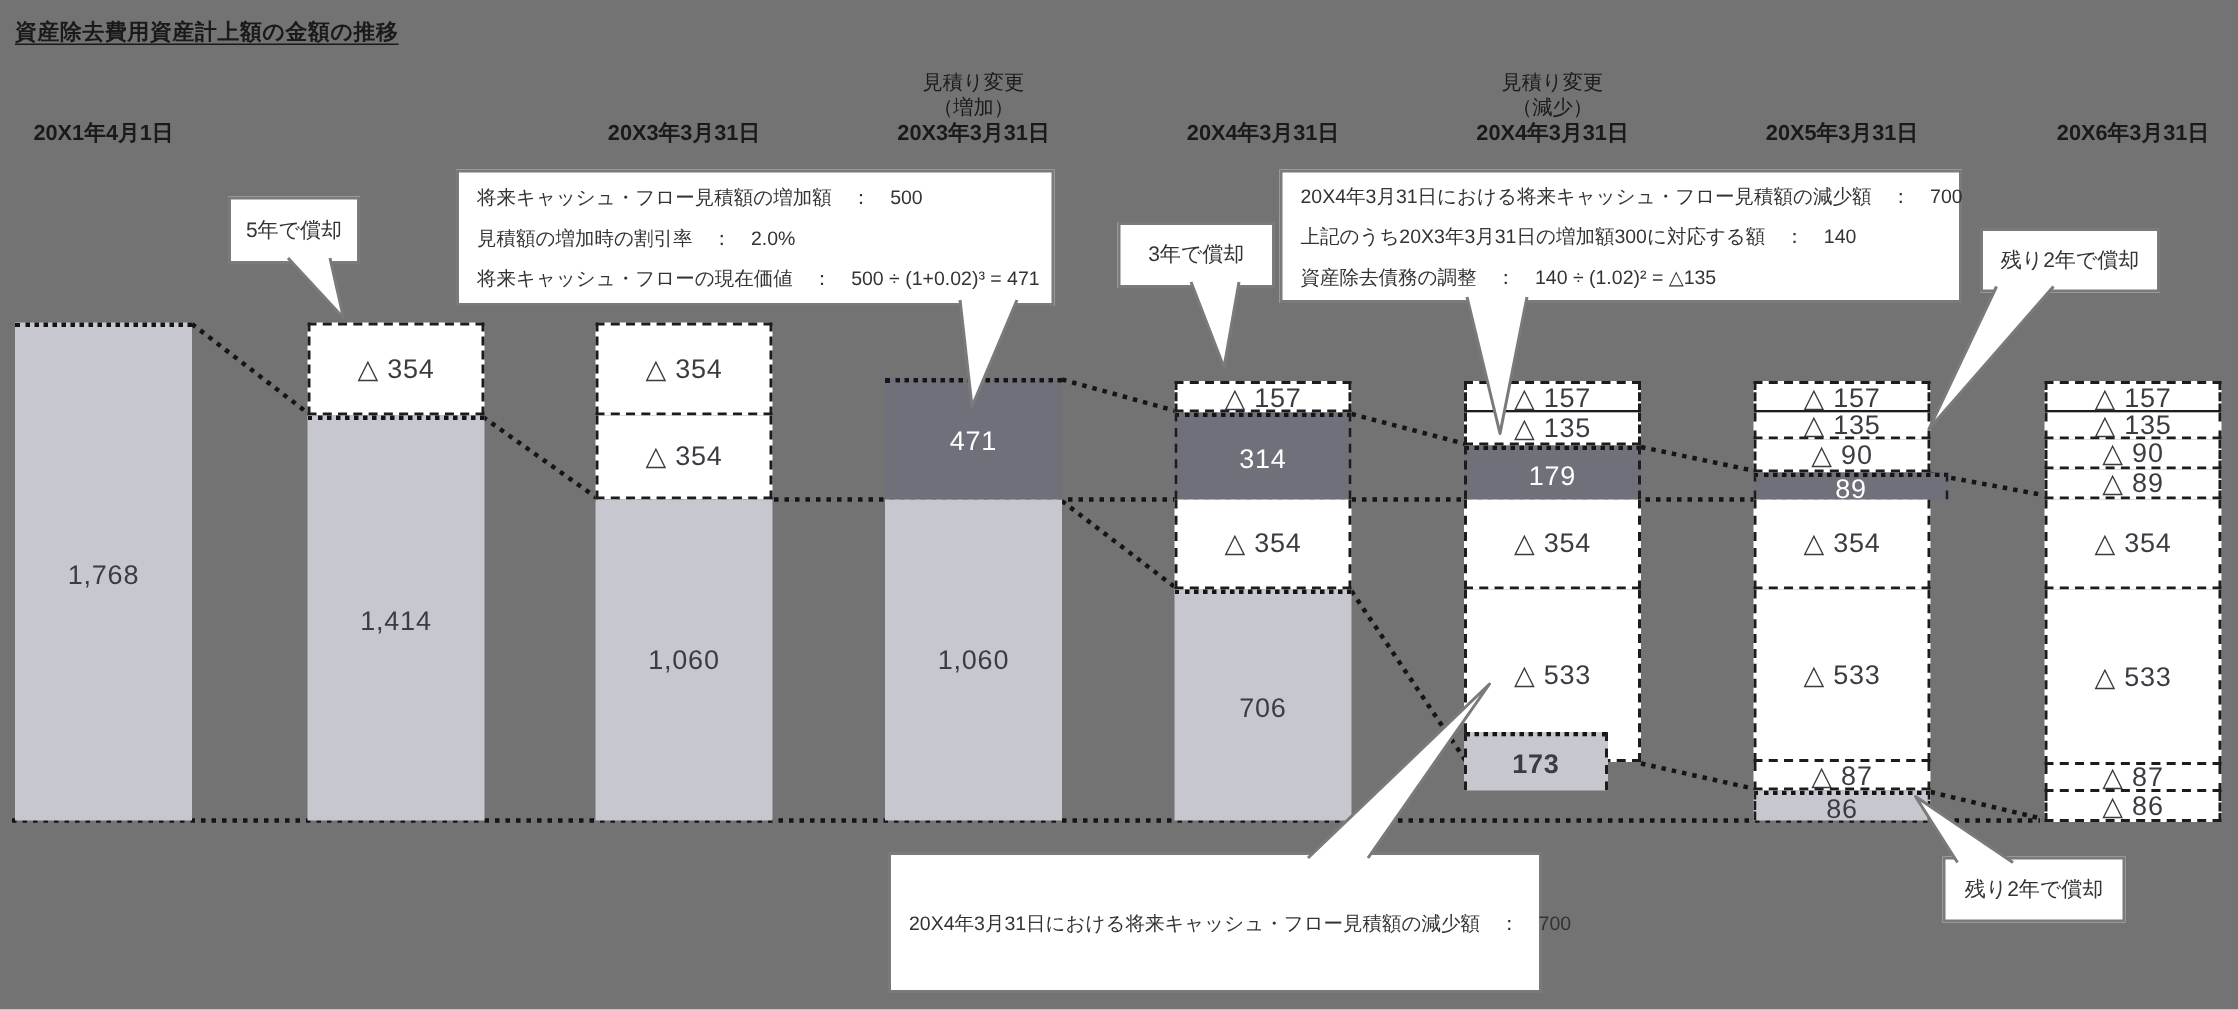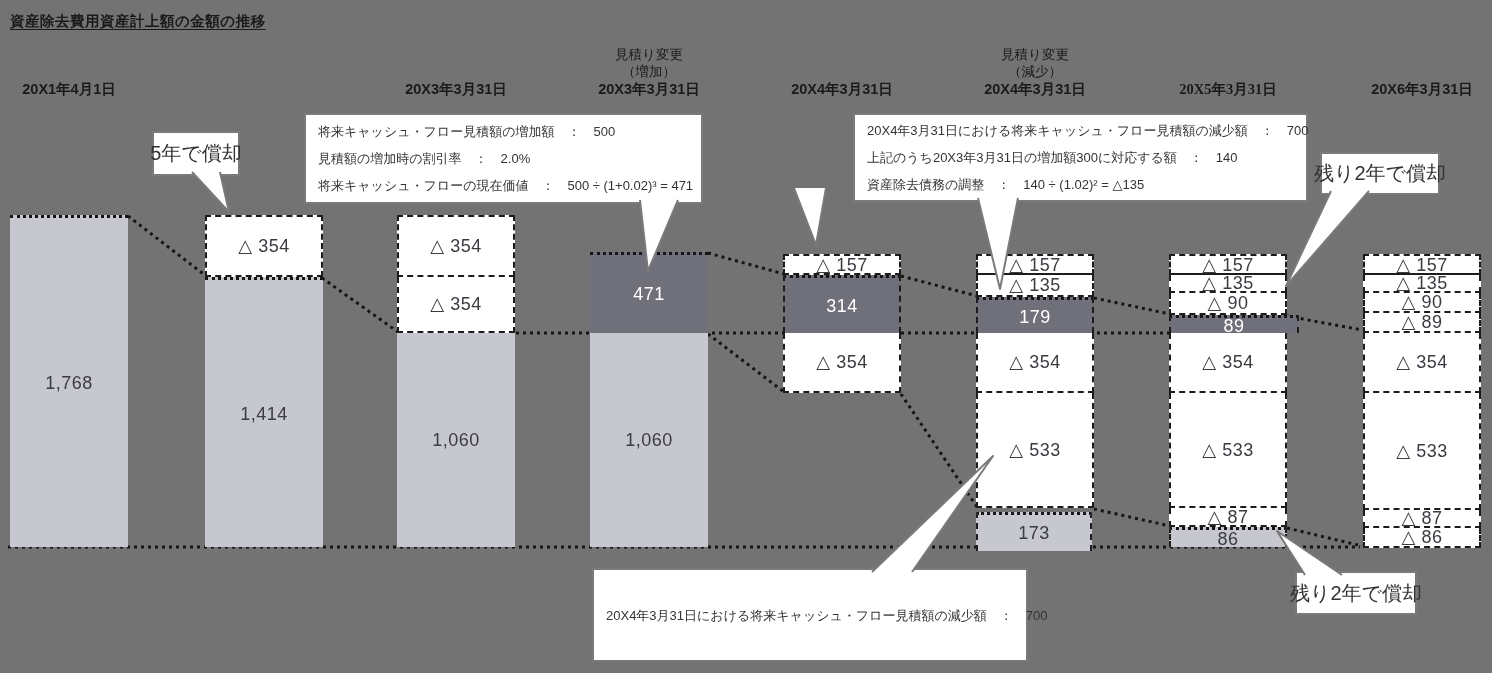--- a/index.html
+++ b/index.html
@@ -35,21 +35,21 @@
   .seg.top-border   { border-top:2px dashed #1c1c1c; }
   .seg.solid-bottom { border-bottom:2px solid #1c1c1c; }
   .seg.dotted-top   { border-top:3px dotted #151515; }
   .seg.dashed-sides { border-left:2px dashed #1c1c1c; border-right:2px dashed #1c1c1c; }
 
   .callout {
     position:absolute; box-sizing:border-box; background:#ffffff;
     border:2px solid var(--callout-border,#7a7a7a); color:#333333;
   }
   .callout.center { display:flex; flex-direction:column; align-items:center; justify-content:center;
-    font-size:20px; white-space:nowrap; }
+    font-size:14px; white-space:nowrap; }
   .callout.left { display:flex; flex-direction:column; justify-content:center;
     padding:0 12px; font-size:13px; line-height:27px; }
   .callout .line { white-space:nowrap; }
 
   #connector-layer line { stroke:#151515; stroke-width:3; stroke-dasharray:3 4; stroke-linecap:butt; }
   #beak-layer path { fill:#ffffff; stroke:var(--callout-border,#7a7a7a); stroke-width:2; stroke-linejoin:round; }
 </style>
 </head>
 <body>
 
@@ -88,32 +88,33 @@
         <div class="header-date">20X3年3月31日</div>
       </div>
       <div class="seg dark dotted-top" style="left: 590px; width: 118px; top: 252px; height: 81px; text-align: center;">471</div>
       <div class="seg light" style="left: 590px; width: 118px; top: 333px; height: 214px;">1,060</div>
       <div class="col-header" style="left: 752px; top: 40px; width: 180px; height: 58px;">
         <div class="header-date">20X4年3月31日</div>
       </div>
       <div class="seg dashed top-border" style="left: 783px; width: 118px; top: 254px; height: 21px;">△ 157</div>
       <div class="seg dark dotted-top dashed-sides" style="left: 783px; width: 118px; top: 275px; height: 58px;">314</div>
       <div class="seg dashed" style="left: 783px; width: 118px; top: 333px; height: 60px;">△ 354</div>
+      <div class="seg light dotted-top" style="left: 783px; width: 118px; top: 393px; height: 154px;">706</div>
       <div class="col-header" style="left: 945px; top: 40px; width: 180px; height: 58px;">
         <div class="header-prefix">見積り変更</div>
         <div class="header-prefix">（減少）</div>
         <div class="header-date">20X4年3月31日</div>
       </div>
       <div class="seg dashed top-border solid-bottom" style="left: 976px; width: 118px; top: 254px; height: 21px;">△ 157</div>
       <div class="seg dashed" style="left: 976px; width: 118px; top: 275px; height: 22px;">△ 135</div>
       <div class="seg dark dotted-top dashed-sides" style="left: 976px; width: 118px; top: 297px; height: 36px;">179</div>
       <div class="seg dashed" style="left: 976px; width: 118px; top: 333px; height: 60px;">△ 354</div>
       <div class="seg dashed" style="left: 976px; width: 118px; top: 393px; height: 115px;">△ 533</div>
-      <div class="seg light dotted-top dashed-sides" style="left: 976px; width: 116px; top: 512px; height: 39px;">173</div>
-      <div class="col-header" style="left: 1138px; top: 40px; width: 180px; height: 58px; font-family: Liberation Serif, serif;">
+      <div class="seg light dotted-top dashed-sides" style="left: 976px; width: 96px; top: 488px; height: 39px; font-weight: bold;">173</div>
+      <div class="col-header" style="left: 1138px; top: 40px; width: 180px; height: 58px;">
         <div class="header-date">20X5年3月31日</div>
       </div>
       <div class="seg dashed top-border solid-bottom" style="left: 1169px; width: 118px; top: 254px; height: 21px;">△ 157</div>
       <div class="seg dashed" style="left: 1169px; width: 118px; top: 275px; height: 18px;">△ 135</div>
       <div class="seg dashed" style="left: 1169px; width: 118px; top: 293px; height: 22px;">△ 90</div>
       <div class="seg dark dotted-top dashed-sides" style="left: 1169px; width: 130px; top: 315px; height: 18px;">89</div>
       <div class="seg dashed" style="left: 1169px; width: 118px; top: 333px; height: 60px;">△ 354</div>
       <div class="seg dashed" style="left: 1169px; width: 118px; top: 393px; height: 115px;">△ 533</div>
       <div class="seg dashed" style="left: 1169px; width: 118px; top: 508px; height: 19px;">△ 87</div>
       <div class="seg light dotted-top dashed-sides" style="left: 1169px; width: 118px; top: 527px; height: 20px;">86</div>
@@ -131,20 +132,23 @@
     </div>
   <div id="callouts" class="layer">
       <div class="callout center" style="left: 152px; top: 131px; width: 88px; height: 45px;">
         <div class="line">5年で償却</div>
       </div>
       <div class="callout left" style="left: 304px; top: 113px; width: 399px; height: 91px;">
         <div class="line">将来キャッシュ・フロー見積額の増加額　：　500</div>
         <div class="line">見積額の増加時の割引率　：　2.0%</div>
         <div class="line">将来キャッシュ・フローの現在価値　：　500 ÷ (1+0.02)³ = 471</div>
       </div>
+      <div class="callout center" style="left: 745px; top: 148px; width: 105px; height: 44px;">
+        <div class="line">3年で償却</div>
+      </div>
       <div class="callout left" style="left: 853px; top: 113px; width: 455px; height: 89px;">
         <div class="line">20X4年3月31日における将来キャッシュ・フロー見積額の減少額　：　700</div>
         <div class="line">上記のうち20X3年3月31日の増加額300に対応する額　：　140</div>
         <div class="line">資産除去債務の調整　：　140 ÷ (1.02)² = △135</div>
       </div>
       <div class="callout center" style="left: 1320px; top: 152px; width: 120px; height: 43px;">
         <div class="line">残り2年で償却</div>
       </div>
       <div class="callout left" style="left: 592px; top: 568px; width: 436px; height: 94px;">
         <div class="line">20X4年3月31日における将来キャッシュ・フロー見積額の減少額　：　700</div>

